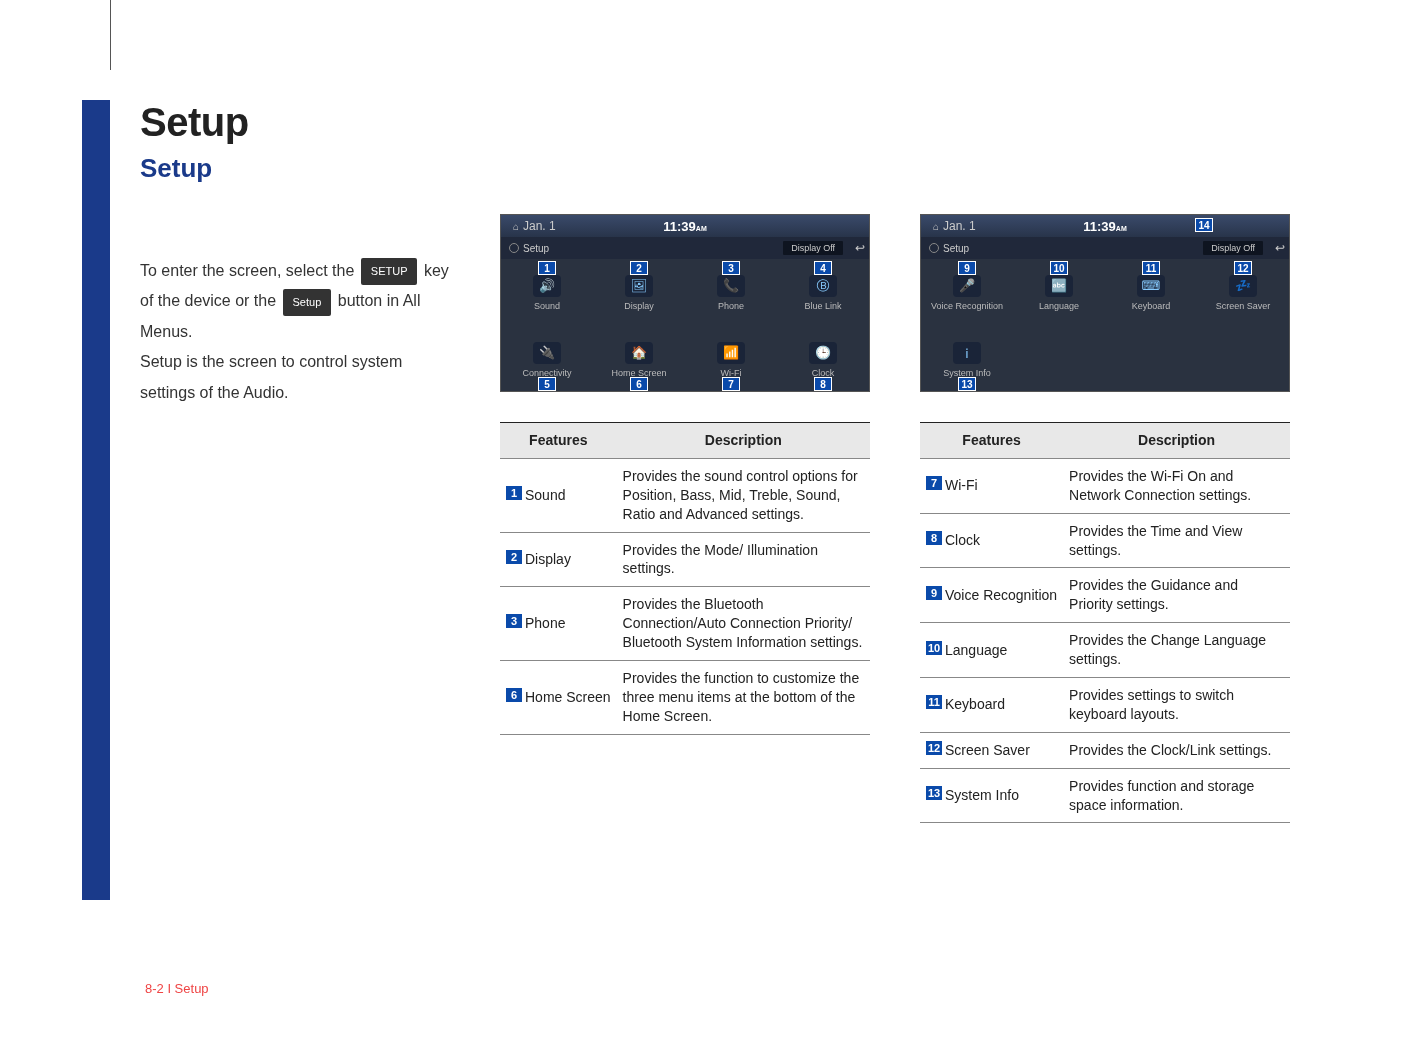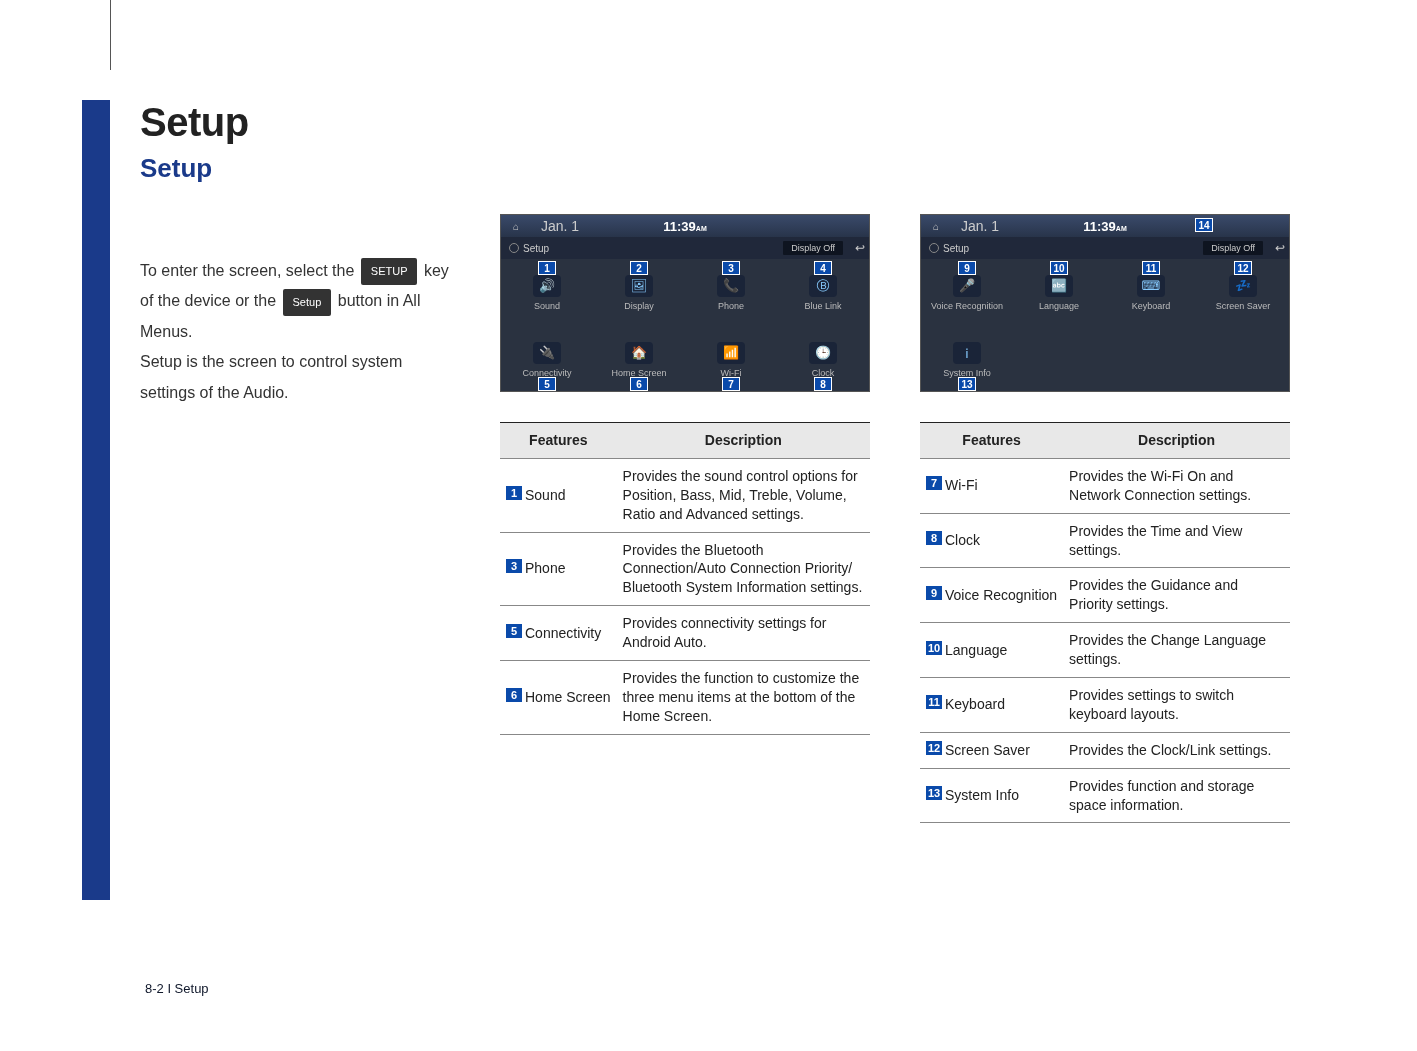--- a/index.html
+++ b/index.html
@@ -97,21 +97,21 @@
     display: flex;
     align-items: center;
     padding: 0 8px;
     position: relative;
   }
   .ui-home {
     width: 14px; height: 14px;
     display: inline-flex; align-items: center; justify-content: center;
     font-size: 10px;
   }
-  .ui-date { margin-left: 18px; font-size: 14px; }
+  .ui-date { font-size: 12px; }
   .ui-time { position: absolute; left: 50%; transform: translateX(-50%); font-size: 13px; font-weight: 600; color: #fff; }
   .ui-time sub { font-size: 7px; vertical-align: baseline; }
   .num-cal-14 { position: absolute; right: 76px; top: 3px; }
   .ui-sub {
     height: 22px;
     background: #20283a;
     display: flex;
     align-items: center;
     padding: 0 8px;
     position: relative;
@@ -209,21 +209,21 @@
     text-align: center;
     margin-right: 3px;
     vertical-align: top;
   }
   .feat-name { vertical-align: top; }
   .foot {
     position: absolute;
     left: 145px;
     bottom: 55px;
     font-size: 13px;
-    color: #0f172a;
+    color: #ef4444;
   }
 </style>
 </head>
 <body>
 
 <div class="page">
   <div class="rule-line"></div>
   <div class="blue-strip"></div>
 
   <div class="content">
@@ -308,30 +308,31 @@
         <table class="feat">
           <thead>
             <tr>
               <th>Features</th>
               <th>Description</th>
             </tr>
           </thead>
           <tbody id="tb1">
               <tr>
                 <td class="fc"><span class="num-box">1</span><span class="feat-name">Sound</span></td>
-                <td>Provides the sound control options for Position, Bass, Mid, Treble, Volume, Ratio and Advanced settings.</td>
+                <td>Provides the sound control options for Position, Bass, Mid, Treble, Sound, Ratio and Advanced settings.</td>
+              </tr>
+              <tr>
+                <td class="fc"><span class="num-box">2</span><span class="feat-name">Display</span></td>
+                <td>Provides the Mode/
+Illumination settings.</td>
               </tr>
               <tr>
                 <td class="fc"><span class="num-box">3</span><span class="feat-name">Phone</span></td>
                 <td>Provides the Bluetooth Connection/Auto Connection Priority/
 Bluetooth System Information settings.</td>
-              </tr>
-              <tr>
-                <td class="fc"><span class="num-box">5</span><span class="feat-name">Connectivity</span></td>
-                <td>Provides connectivity settings for Android Auto.</td>
               </tr>
               <tr>
                 <td class="fc"><span class="num-box">6</span><span class="feat-name">Home Screen</span></td>
                 <td>Provides the function to customize the three menu items at the bottom of the Home Screen.</td>
               </tr>
             </tbody>
         </table>
       </div>
 
       <div class="col-right">

